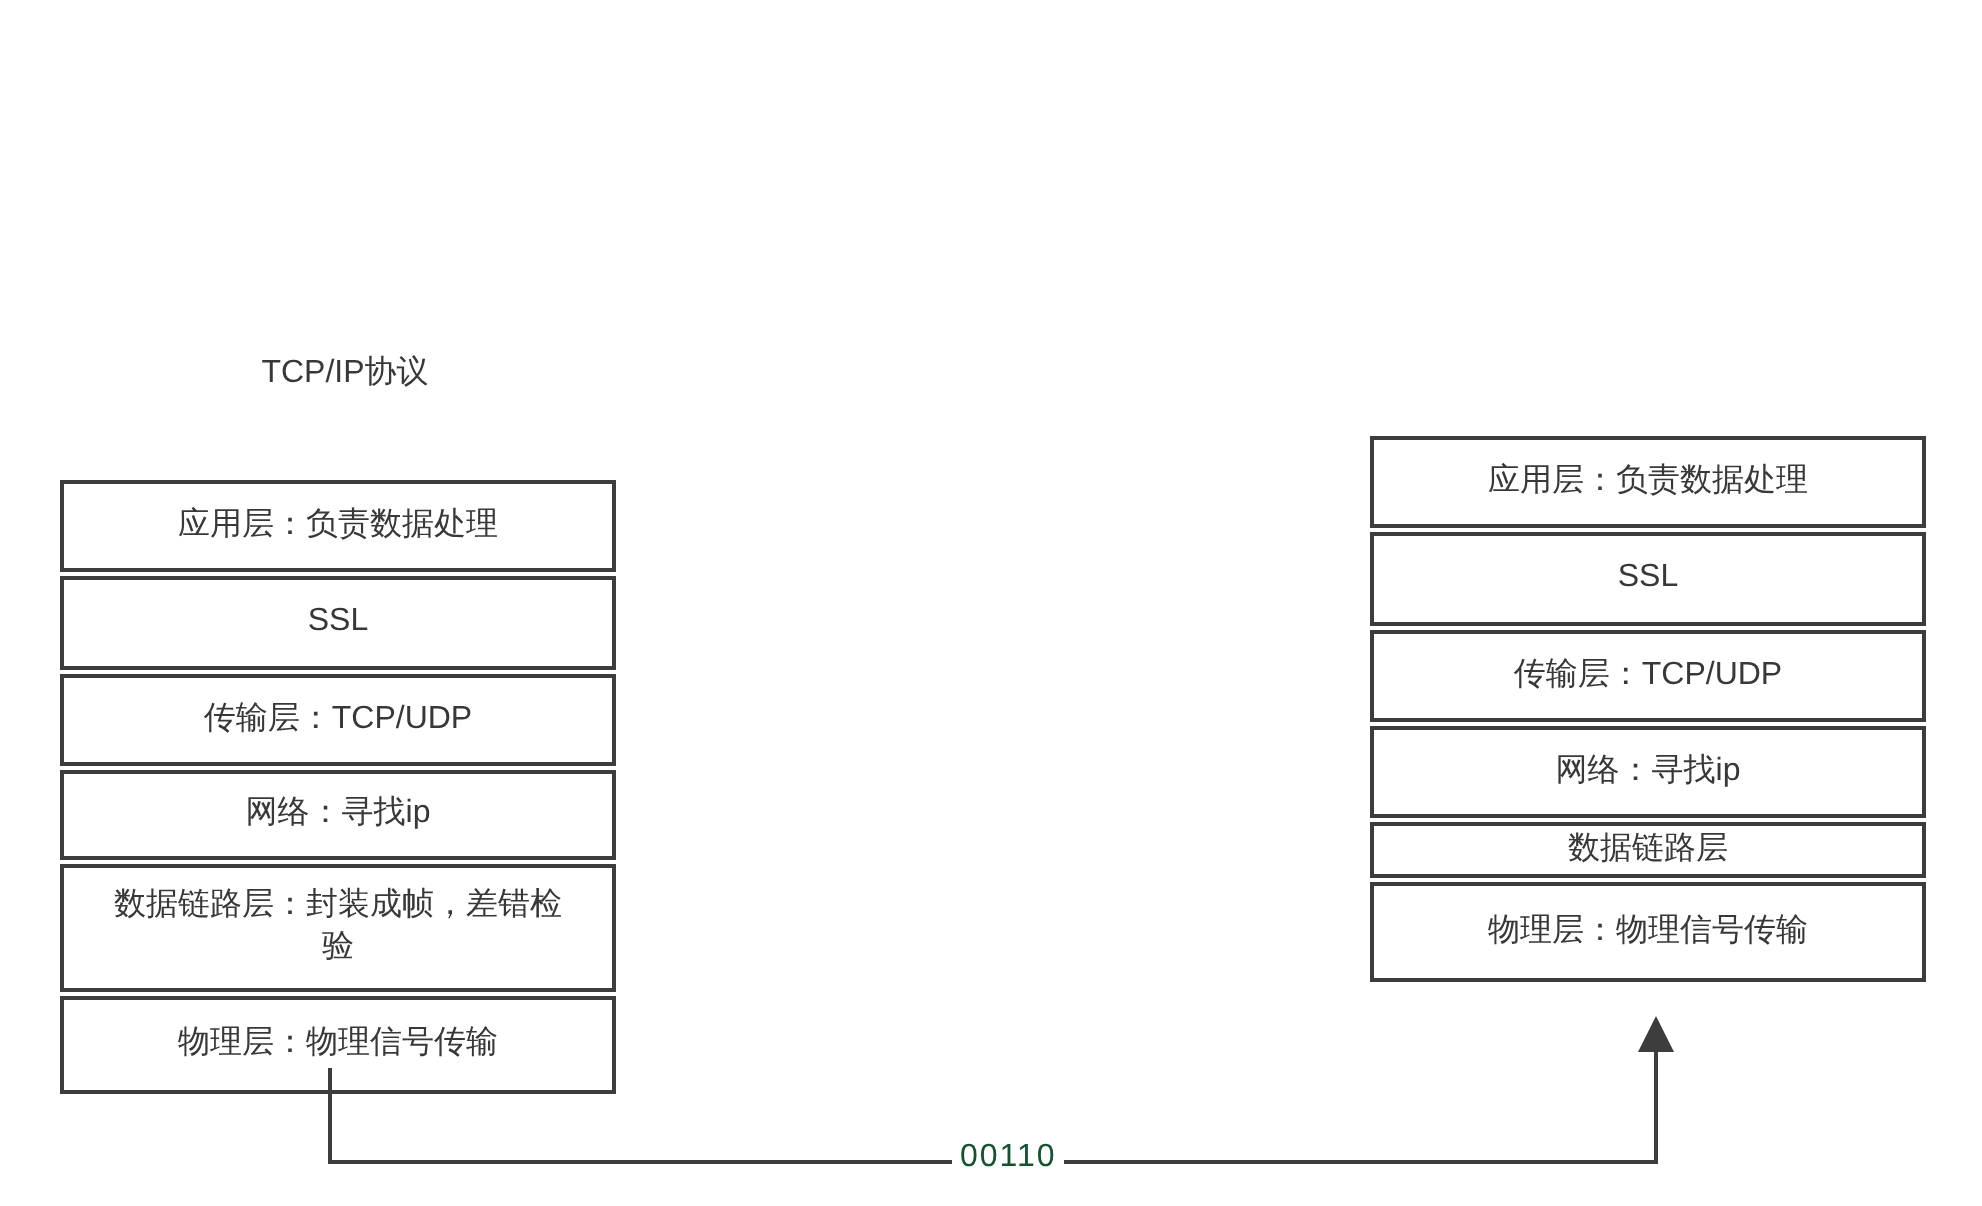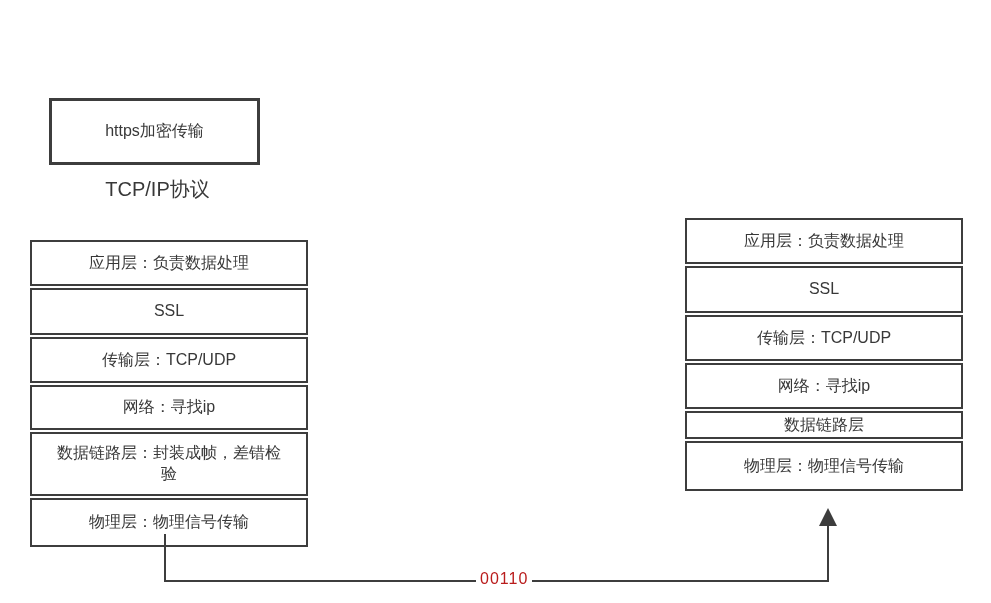--- a/index.html
+++ b/index.html
@@ -25,24 +25,24 @@
   }
   .title-box {
     position: absolute;
     left: 49px; top: 98px;
     width: 211px; height: 67px;
     border-width: 3px;
     font-size: 16px;
   }
   .protocol-label {
     position: absolute;
-    left: 52px; top: 176px;
+    left: 67px; top: 176px;
     width: 211px;
     text-align: center;
-    font-size: 20px;
+    font-size: 16px;
   }
   .stack {
     position: absolute;
     display: flex;
     flex-direction: column;
     gap: 2px;
   }
   .stack .box { width: 100%; }
   .stack-left { left: 30px; top: 240px; width: 278px; }
   .stack-left .box:nth-child(1) { height: 46px; }
@@ -69,30 +69,29 @@
     border-left: 9px solid transparent;
     border-right: 9px solid transparent;
     border-bottom: 18px solid #3d3d3d;
   }
   .bitstream-label {
     position: absolute;
     left: 476px; top: 570px;
     background: #ffffff;
     padding: 0 4px;
     font-size: 16px;
-    color: #b91c1c;
+    color: #14532d;
     letter-spacing: 1px;
   }
 </style>
 </head>
 <body>
 
 <div class="canvas">
 
-  <div class="box title-box">https加密传输</div>
 
   <div class="protocol-label">TCP/IP协议</div>
 
   <div class="stack stack-left">
     <div class="box">应用层：负责数据处理</div>
     <div class="box">SSL</div>
     <div class="box">传输层：TCP/UDP</div>
     <div class="box">网络：寻找ip</div>
     <div class="box">数据链路层：封装成帧，差错检验</div>
     <div class="box">物理层：物理信号传输</div>

